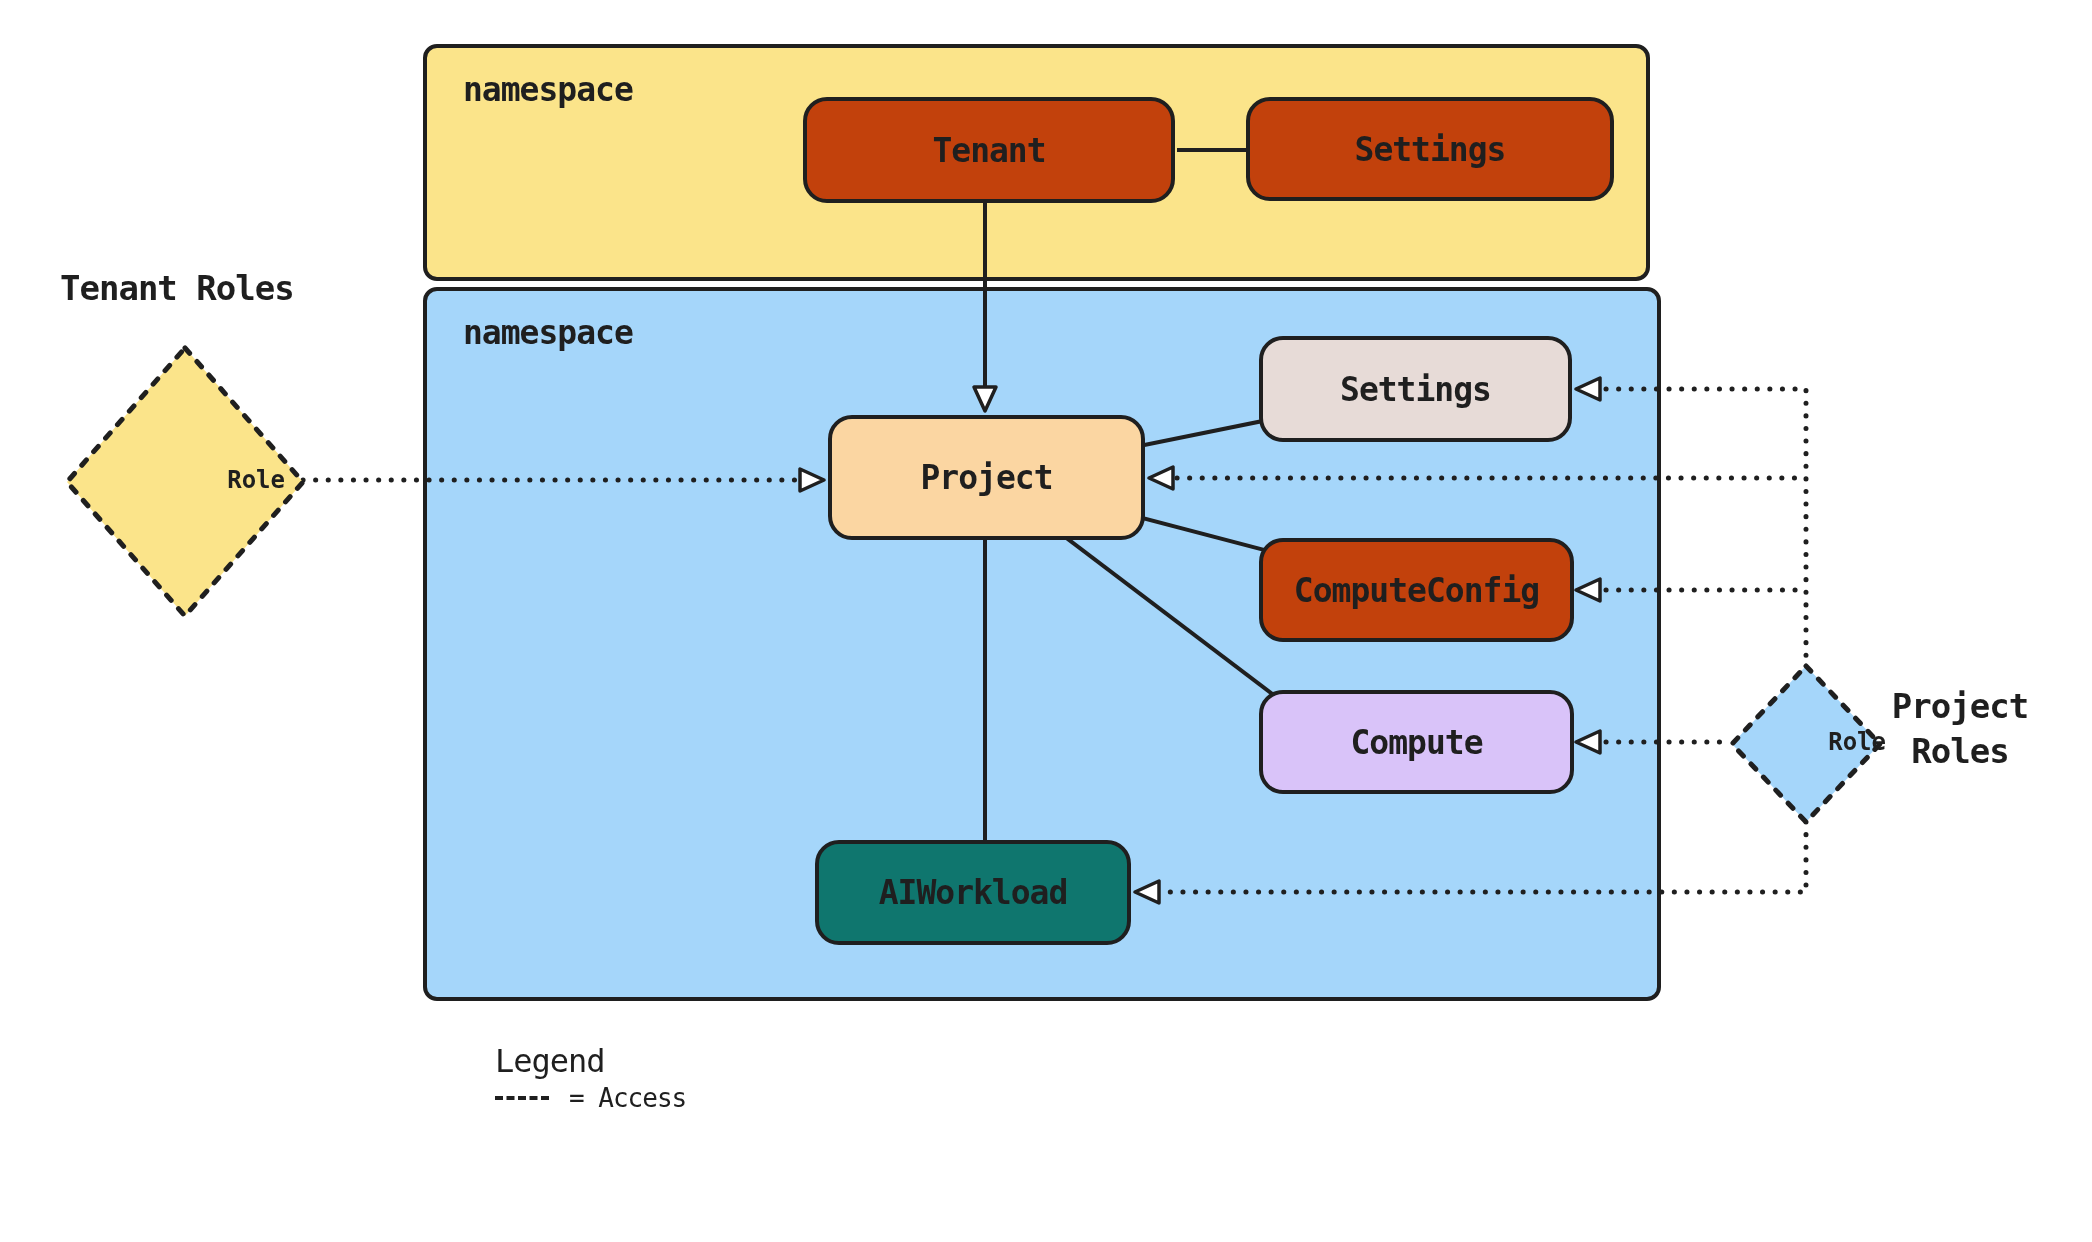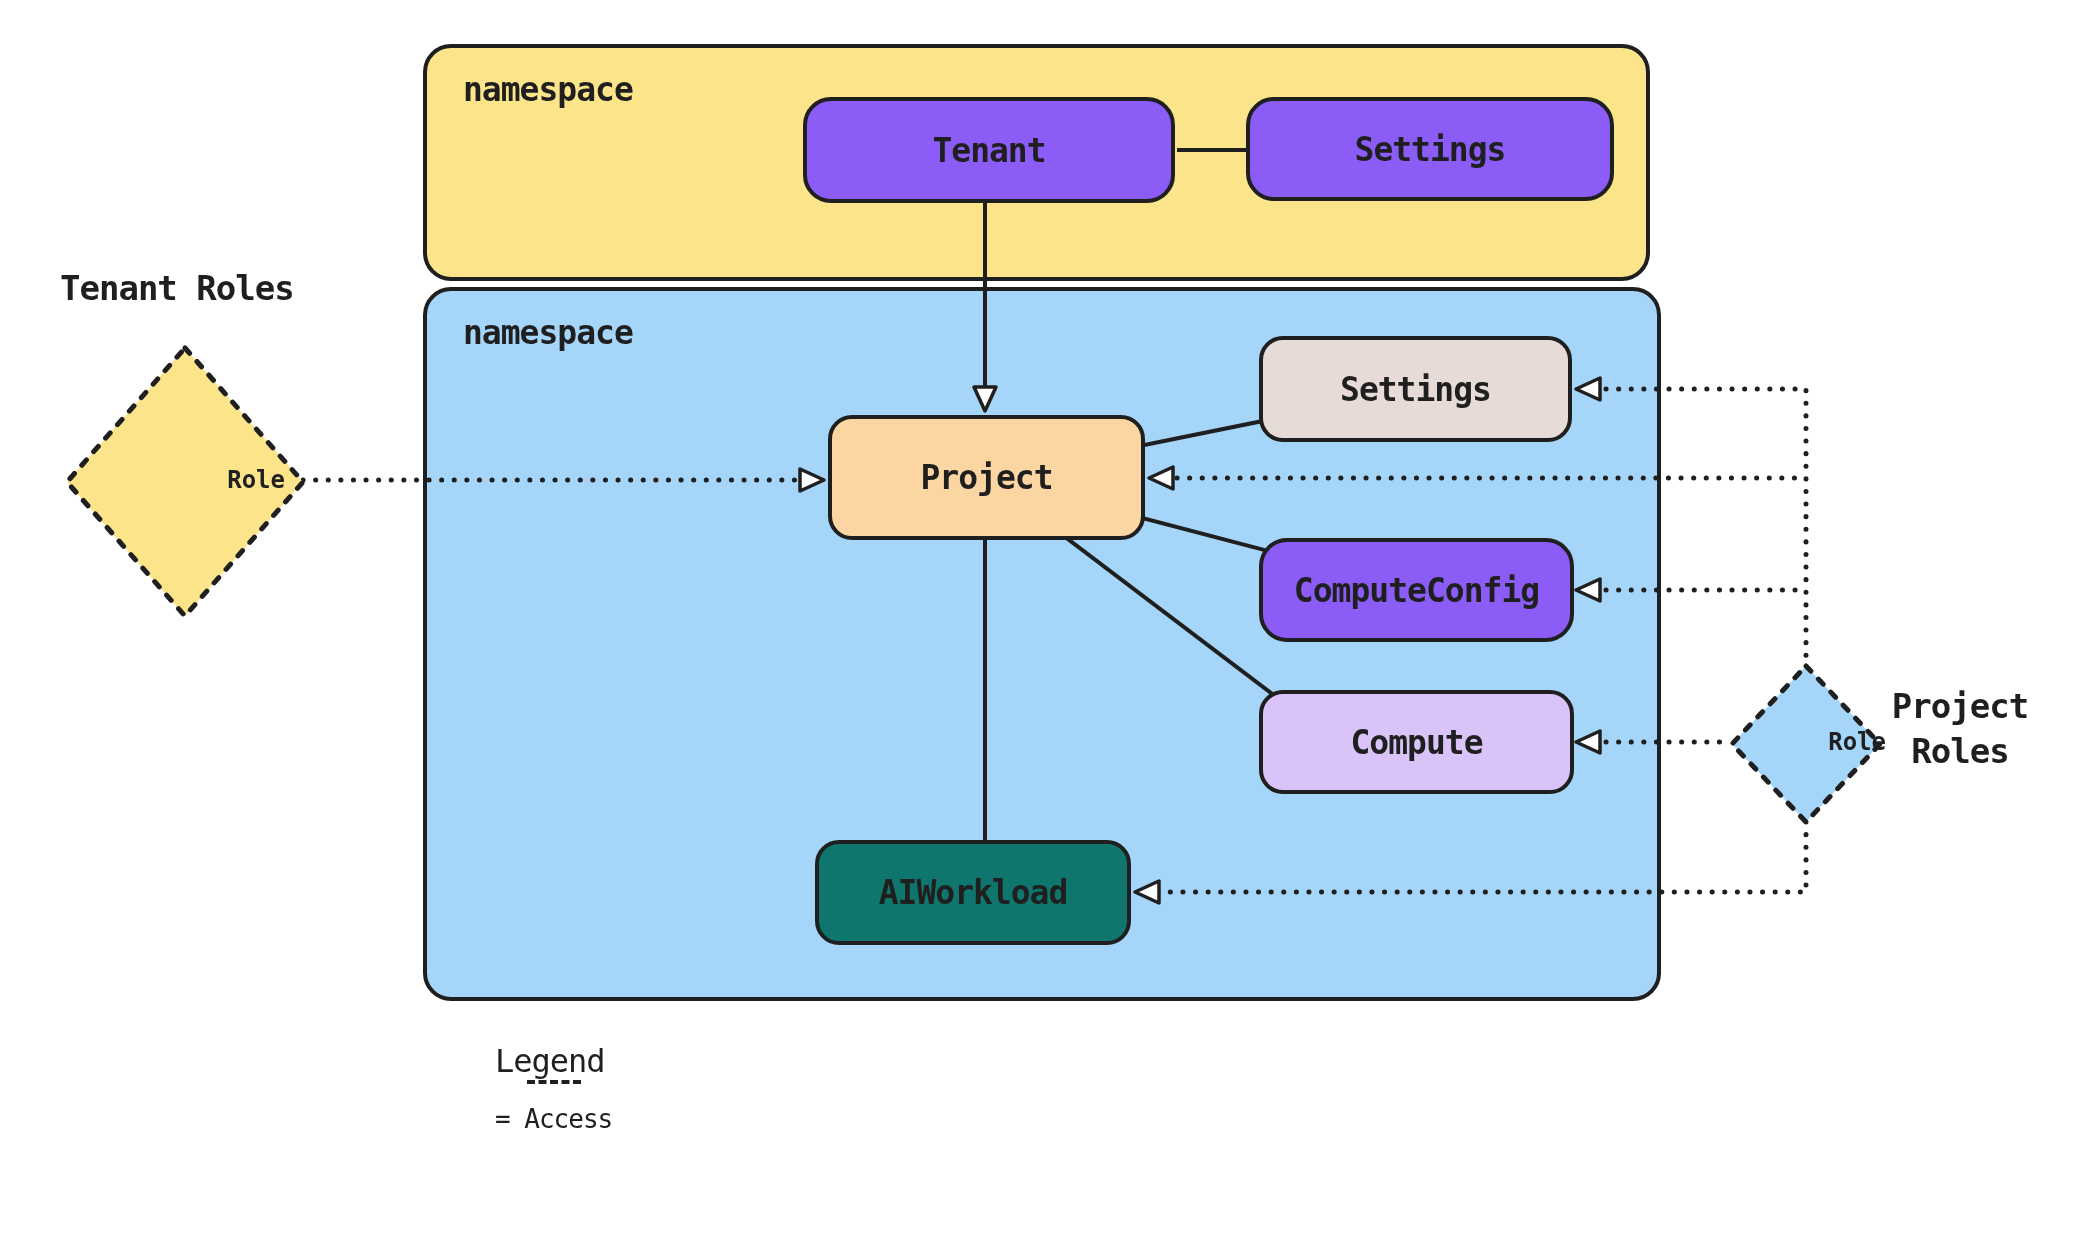--- a/index.html
+++ b/index.html
@@ -7,41 +7,41 @@
     position:relative;
     width:2092px;height:1242px;
     background:#ffffff;
     font-family:"DejaVu Sans Mono", monospace;
     color:#1f1f1f;
     overflow:hidden;
   }
   .ns{
     position:absolute;
     border:4px solid #1f1f1f;
-    border-radius:28px;
+    border-radius:14px;
     box-sizing:border-box;
   }
   .ns-yellow{background:#fbe48a;}
   .ns-blue{background:#a5d6fa;}
   .ns-label{
     position:absolute;
     font-size:33px;font-weight:700;
     letter-spacing:-1px;
   }
   .node{
     position:absolute;
     border:4px solid #1f1f1f;
     border-radius:24px;
     box-sizing:border-box;
     display:flex;align-items:center;justify-content:center;
     font-size:33px;font-weight:700;
     letter-spacing:-1px;
     z-index:3;
   }
-  .node-yellow{background:#8b5cf6;border-radius:28px;}
+  .node-yellow{background:#c2410c;}
   .node-orange{background:#fbd6a2;}
   .node-gray{background:#e7dbd7;}
   .node-purple{background:#d9c3f9;}
   .node-green{background:#0f766e;}
   svg.wires{position:absolute;left:0;top:0;z-index:2;}
   .ref{stroke:#1f1f1f;stroke-width:4;fill:none;}
   .access{stroke:#1f1f1f;stroke-width:5;fill:none;stroke-linecap:round;stroke-dasharray:0.1 12.5;}
   .arrowhead{fill:#ffffff;stroke:#1f1f1f;stroke-width:3.5;stroke-linejoin:round;}
   .diamond{stroke:#1f1f1f;stroke-width:5;stroke-linejoin:round;stroke-linecap:round;stroke-dasharray:7 11;}
   .diamond-label{
@@ -50,21 +50,21 @@
   }
   .side-title{
     position:absolute;z-index:3;
     font-size:34px;font-weight:700;letter-spacing:-1px;
   }
   .legend{
     position:absolute;left:495px;top:1042px;z-index:3;
     font-size:26px;letter-spacing:-1px;
   }
   .legend-title{font-size:32px;font-weight:400;}
-  .legend-row{display:flex;align-items:center;gap:20px;height:36px;flex-direction:column;}
+  .legend-row{display:flex;align-items:center;gap:20px;height:36px;}
   .sample{width:54px;height:0;flex:0 0 auto;}
   .sample-dashed{border-top:4px dashed #1f1f1f;}
   .sample-solid{border-top:5px solid #1f1f1f;}
 </style>
 </head>
 <body>
 
 <div class="canvas">
 
   <div class="ns ns-yellow" style="left:423px;top:44px;width:1227px;height:237px;z-index:1;">

